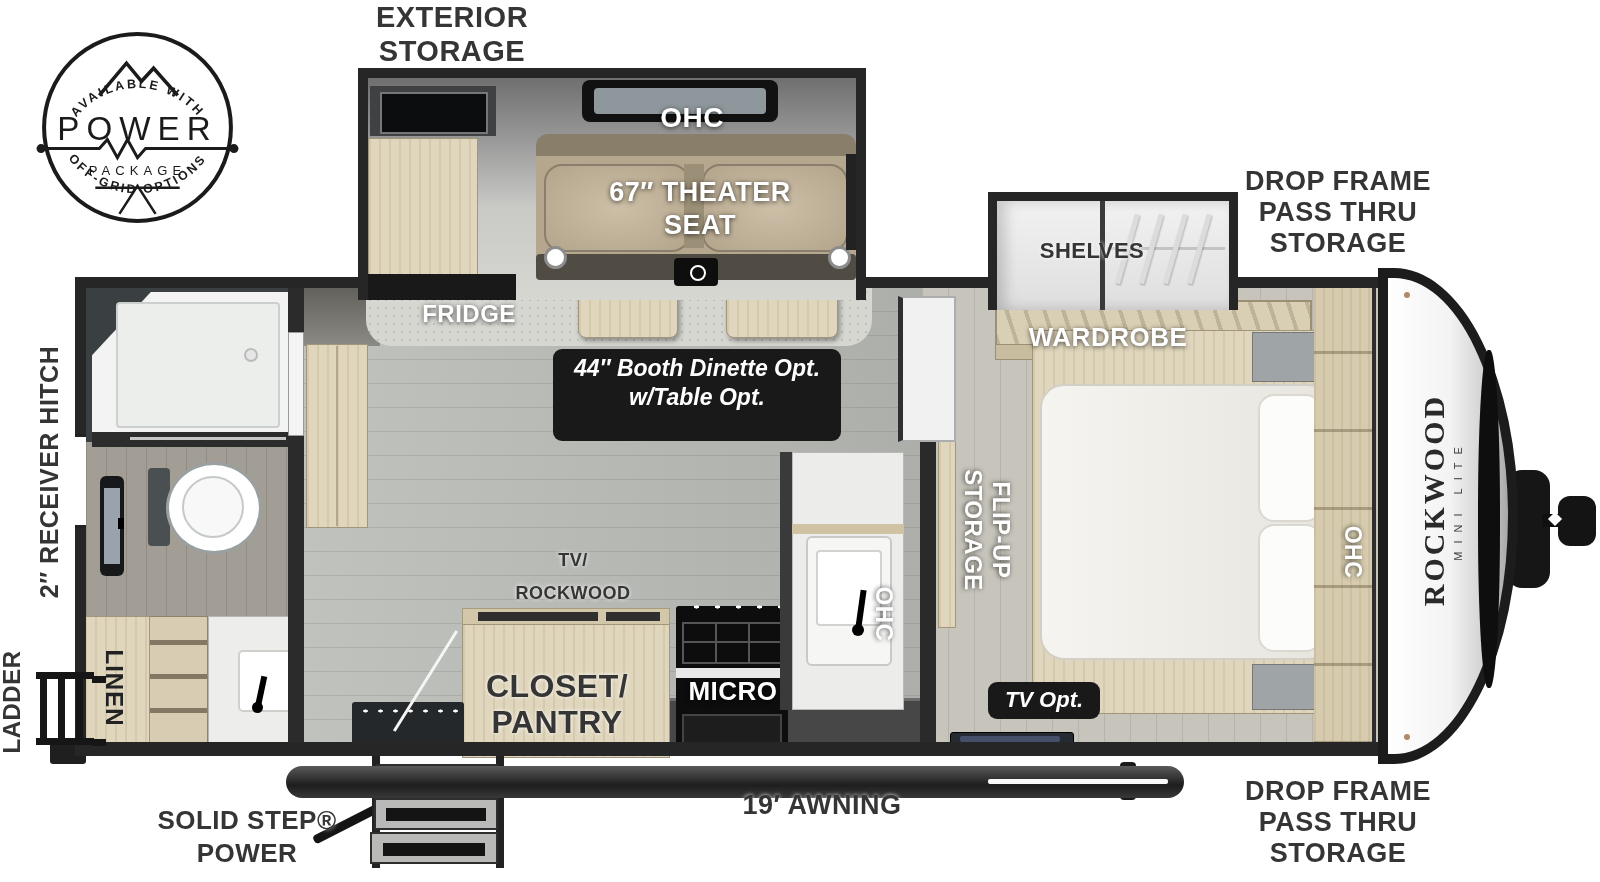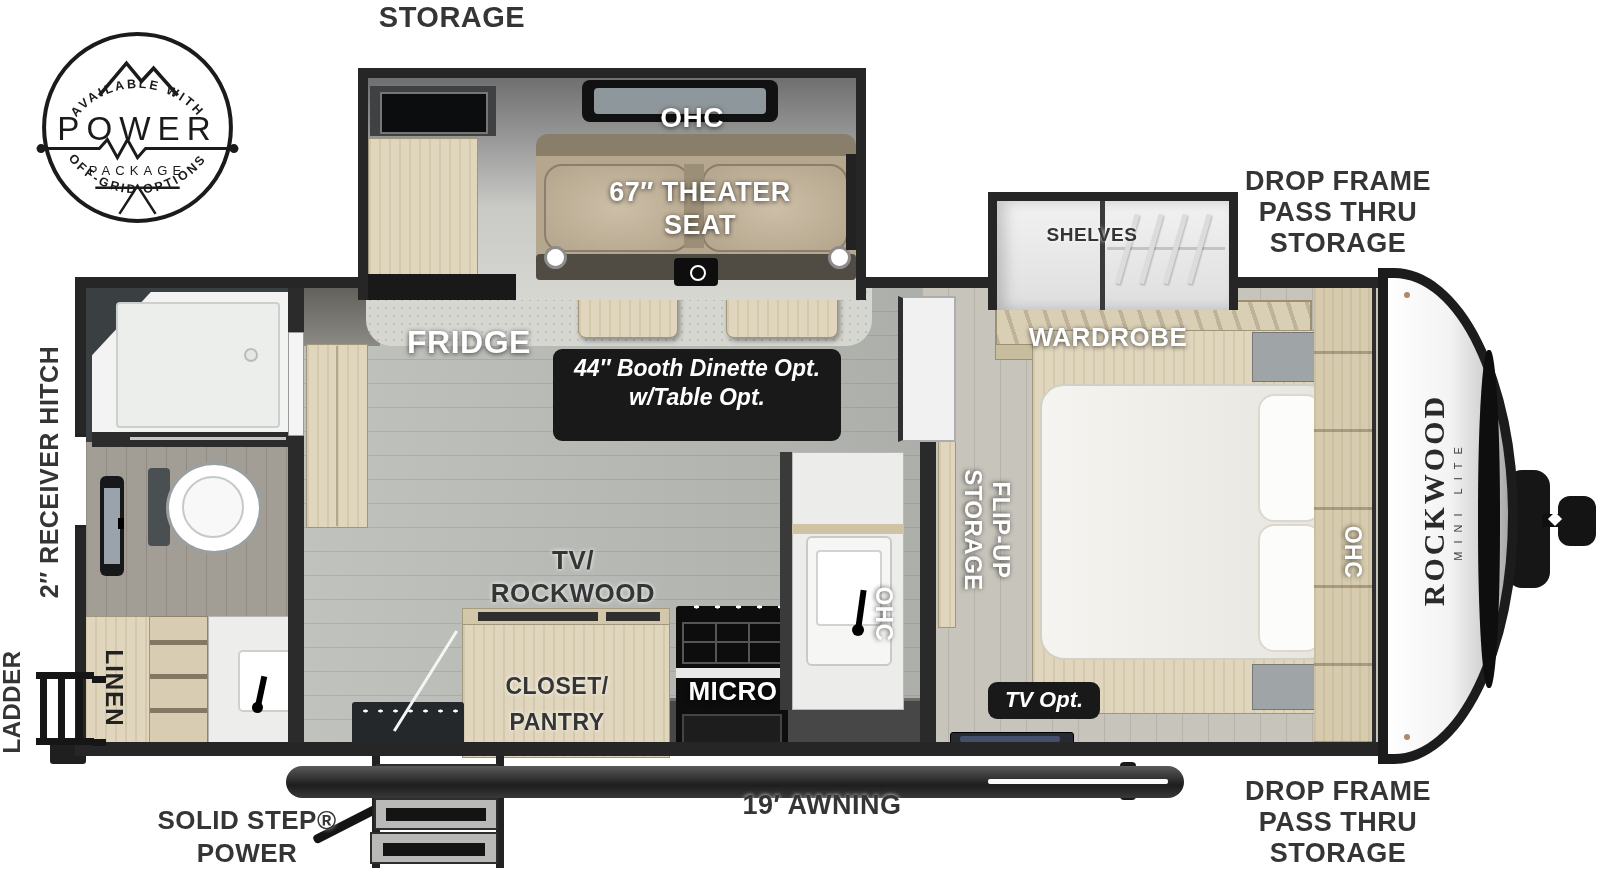--- a/index.html
+++ b/index.html
@@ -173,34 +173,34 @@
   #brand-sub{font-size:11px;letter-spacing:8px;color:#3c3c3c;line-height:16px}
 
   
   #l-ext{left:352px;top:0;width:200px;font-size:29px;line-height:34px}
   #l-dft{left:1238px;top:166px;width:200px;font-size:27px;line-height:31px}
   #l-dfb{left:1238px;top:776px;width:200px;font-size:27px;line-height:31px}
   #l-step{left:147px;top:804px;width:200px;font-size:26px;line-height:33px}
   #l-awn{left:722px;top:790px;width:200px;font-size:27px}
   #l-hitch{left:-101px;top:458px;width:300px;height:28px;font-size:25px;transform:rotate(-90deg)}
   #l-ladder{left:-58px;top:688px;width:140px;height:28px;font-size:24px;transform:rotate(-90deg)}
-  #l-fridge{left:394px;top:324px;width:150px;font-size:32px}
+  #l-fridge{left:394px;top:300px;width:150px;font-size:24px}
   #l-ohc-s{left:592px;top:102px;width:200px;font-size:28px}
   #l-seat{left:560px;top:176px;width:280px;font-size:27px;line-height:33px}
-  #l-shelves{left:1022px;top:224px;width:140px;font-size:19px}
+  #l-shelves{left:1022px;top:238px;width:140px;font-size:22px}
   #l-ward{left:1008px;top:322px;width:200px;font-size:26px}
   #l-badge{left:553px;top:349px;width:288px;height:92px;font-size:23px;line-height:29px;padding-top:5px}
   #l-qbed{left:1040px;top:498px;width:212px;font-size:27px;line-height:34px}
   #l-qbed .sz{font-size:25px}
   #l-flip{left:877px;top:502px;width:220px;height:56px;font-size:24px;line-height:28px;transform:rotate(90deg)}
   #l-ohc-k{left:834px;top:600px;width:100px;height:28px;font-size:24px;transform:rotate(90deg)}
   #l-ohc-b{left:1302px;top:538px;width:100px;height:28px;font-size:23px;transform:rotate(90deg)}
   #l-micro{left:673px;top:676px;width:120px;font-size:26px}
-  #l-cp{left:455px;top:668px;width:204px;font-size:23px;line-height:36px}
-  #l-tvf{left:473px;top:544px;width:200px;font-size:26px;line-height:33px}
+  #l-cp{left:455px;top:668px;width:204px;font-size:32px;line-height:36px}
+  #l-tvf{left:473px;top:544px;width:200px;font-size:18px;line-height:33px}
   #l-tvopt{left:988px;top:682px;width:112px;height:37px;font-size:22px;line-height:36px}
   #l-linen{left:49px;top:674px;width:130px;height:28px;font-size:24px;transform:rotate(90deg);color:#222;font-weight:bold;text-align:center;letter-spacing:1px}
   #logo{left:27px;top:17px}
 </style>
 </head>
 <body>
 
 <div id="stage">
 
   <svg id="logo" class="abs z7" width="221" height="221" viewBox="0 0 220 220">
@@ -358,20 +358,21 @@
     <div class="abs" id="cap-window"></div>
   </div>
   <div class="abs z3 rivet" id="rivet1"></div>
   <div class="abs z3 rivet" id="rivet2"></div>
   <div class="abs z7" id="brand">
     <div id="brand-name">ROCKWOOD</div>
     <div id="brand-sub">MINI LITE</div>
   </div>
 
   <div class="abs z7 lblD ctr" id="l-ext">
+    <div>EXTERIOR</div>
     <div>STORAGE</div>
   </div>
   <div class="abs z7 lblD ctr" id="l-dft">
     <div>DROP FRAME</div>
     <div>PASS THRU</div>
     <div>STORAGE</div>
   </div>
   <div class="abs z7 lblD ctr" id="l-dfb">
     <div>DROP FRAME</div>
     <div>PASS THRU</div>

